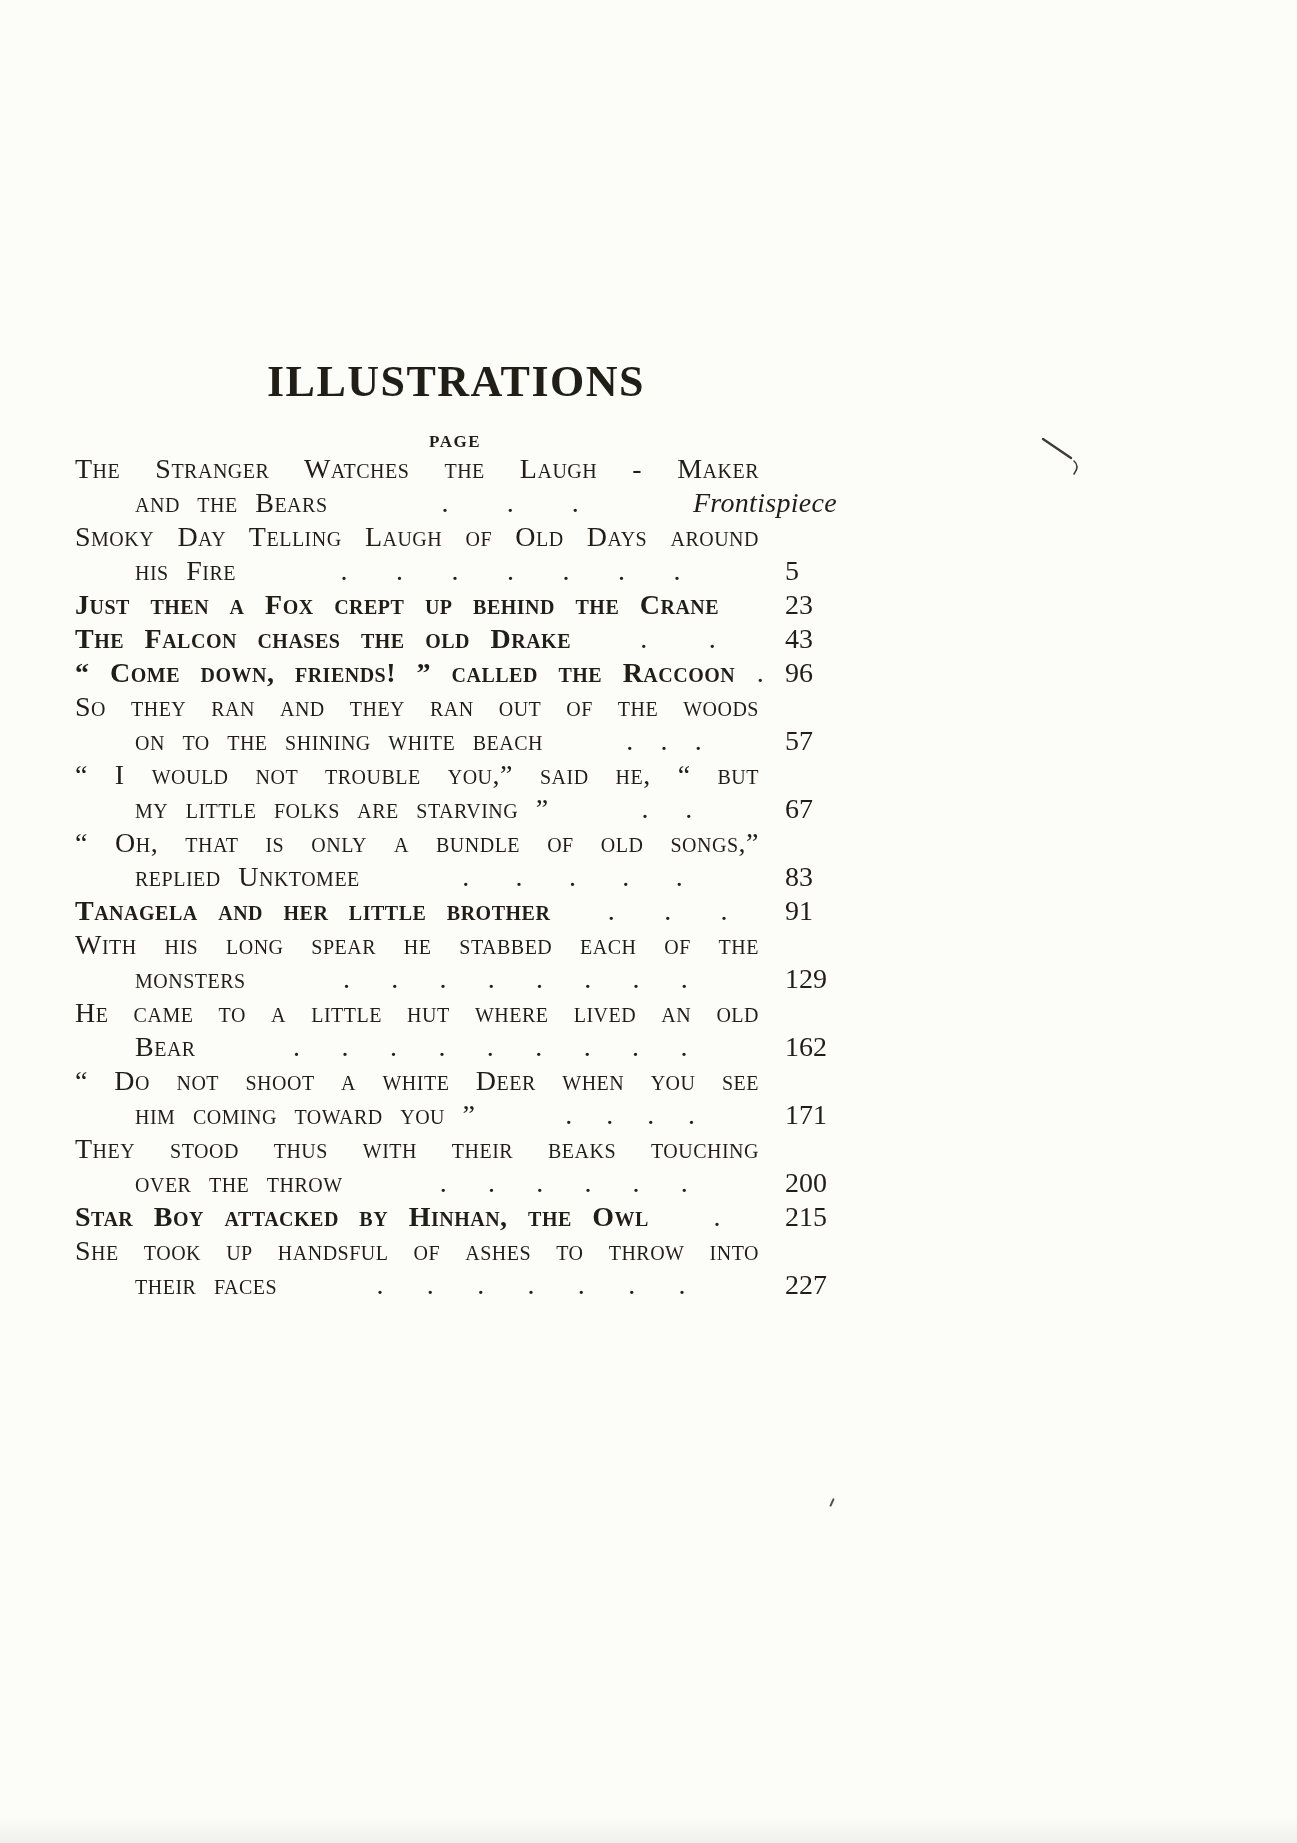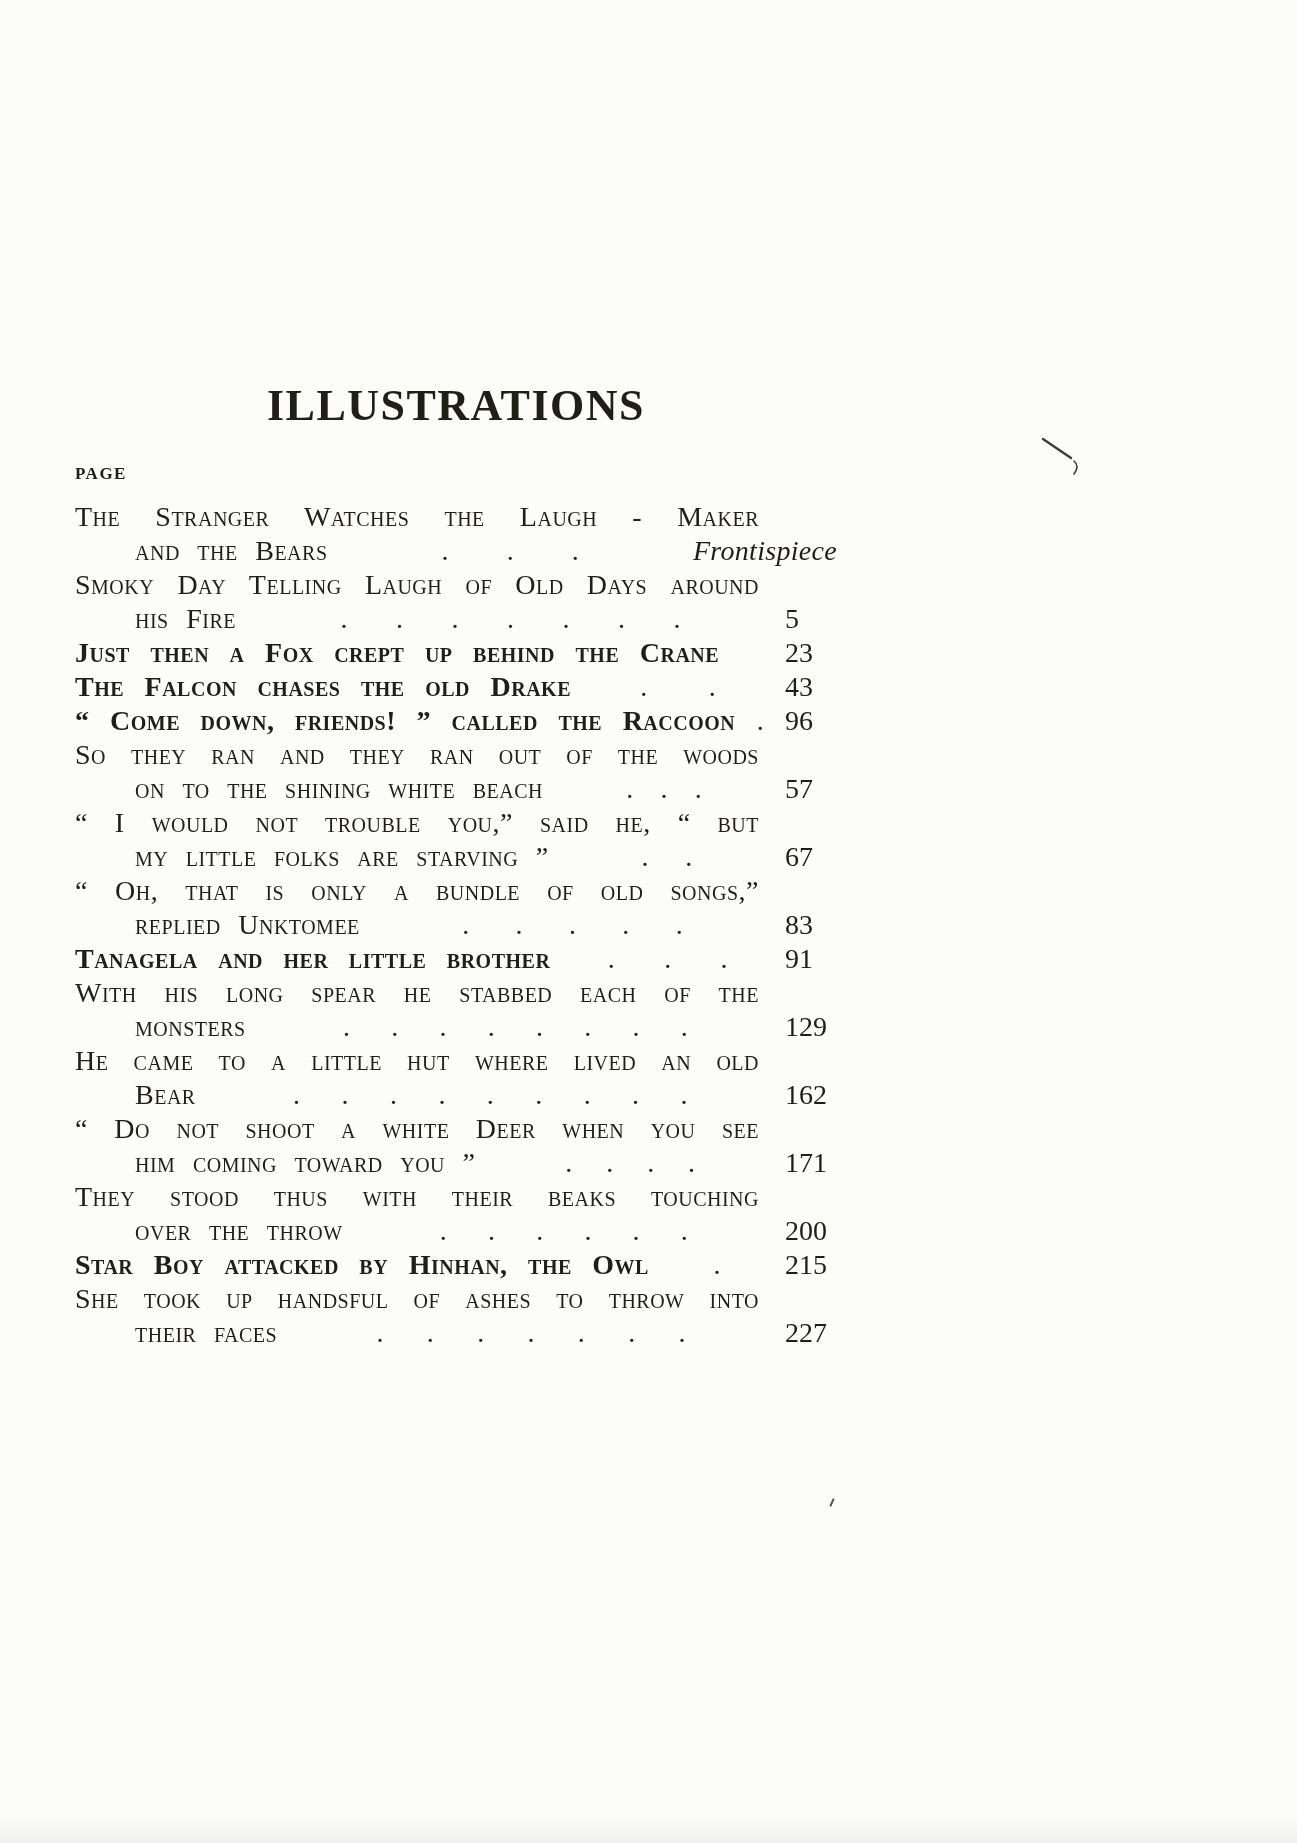--- a/index.html
+++ b/index.html
@@ -16,41 +16,41 @@
     content: "";
     position: absolute;
     left: 0; right: 0; bottom: 0;
     height: 26px;
     background: linear-gradient(to bottom, rgba(0,0,0,0), rgba(0,0,0,0.05));
     pointer-events: none;
   }
   .content {
     position: absolute;
     left: 75px;
-    top: 384px;
+    top: 360px;
     width: 762px;
   }
   .title {
     margin: 0;
     font-size: 44px;
     font-weight: 700;
     letter-spacing: 1.5px;
     text-align: center;
     line-height: 1;
   }
   .page-label {
-    margin-top: 36px;
-    text-align: left;
+    margin-top: 28px;
+    text-align: center;
     font-weight: 700;
     font-size: 17px;
     letter-spacing: 1.5px;
     padding-right: 2px;
   }
   .list {
-    margin-top: 16px;
+    margin-top: 0;
     font-size: 28px;
   }
   .line {
     display: flex;
     align-items: baseline;
     line-height: 34px;
     white-space: nowrap;
   }
   .line.indent { padding-left: 60px; gap: 48px; }
   .line .text {

